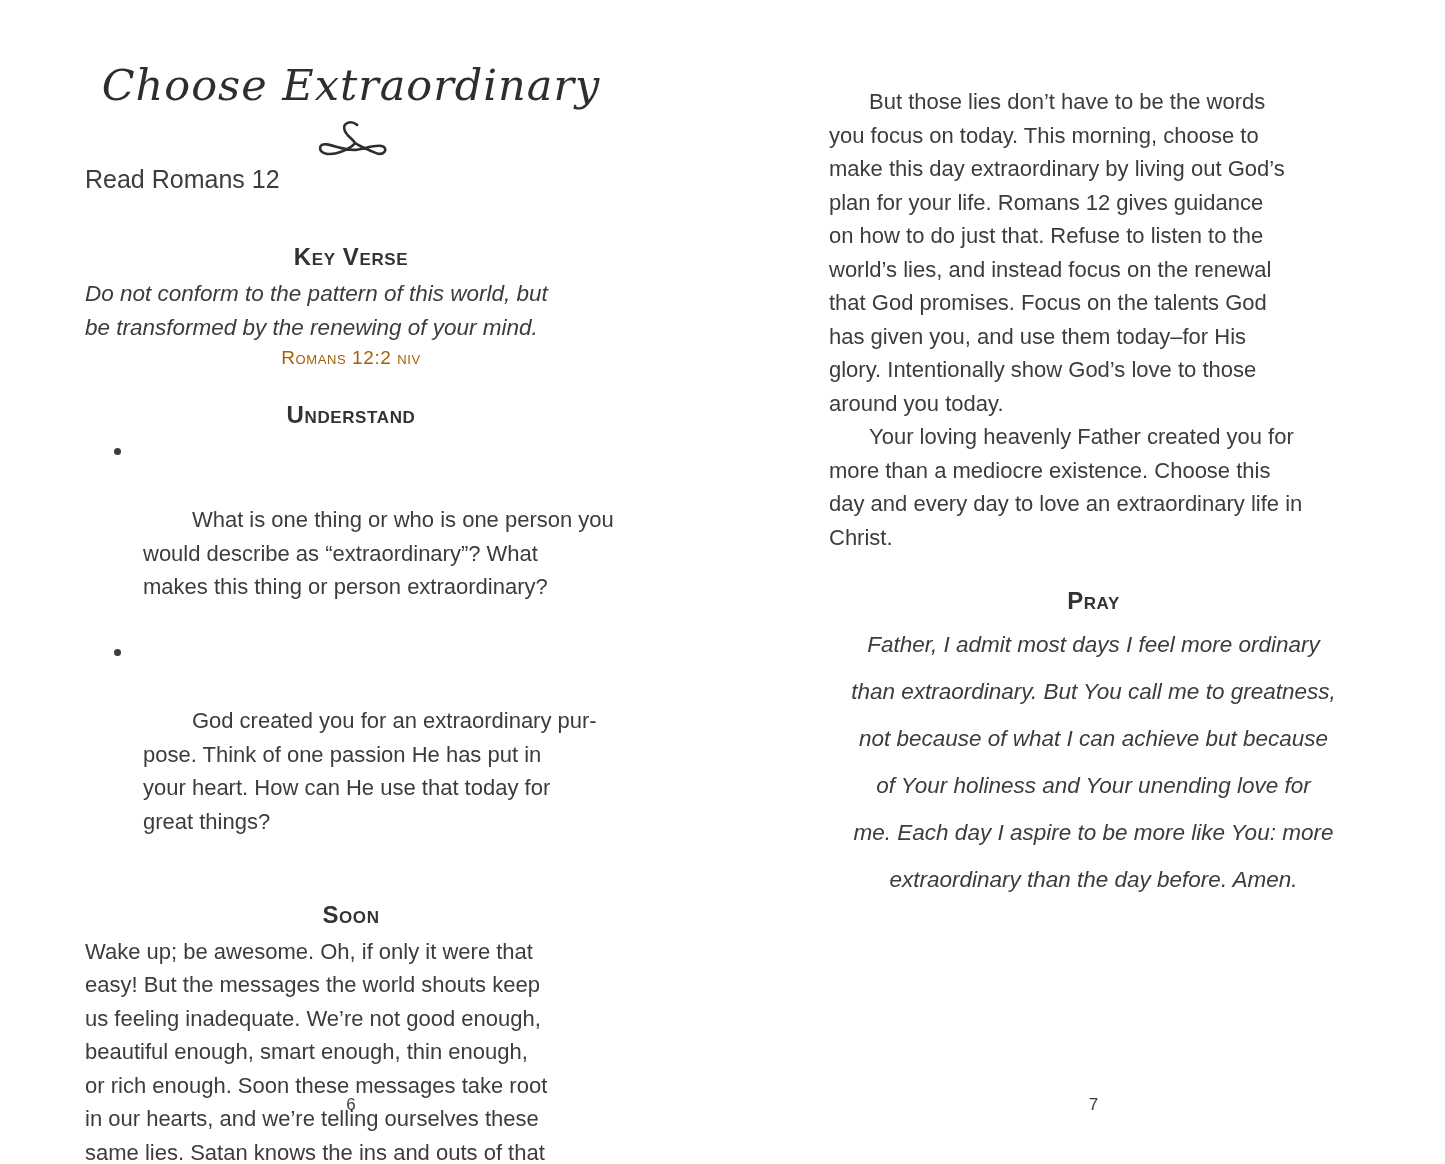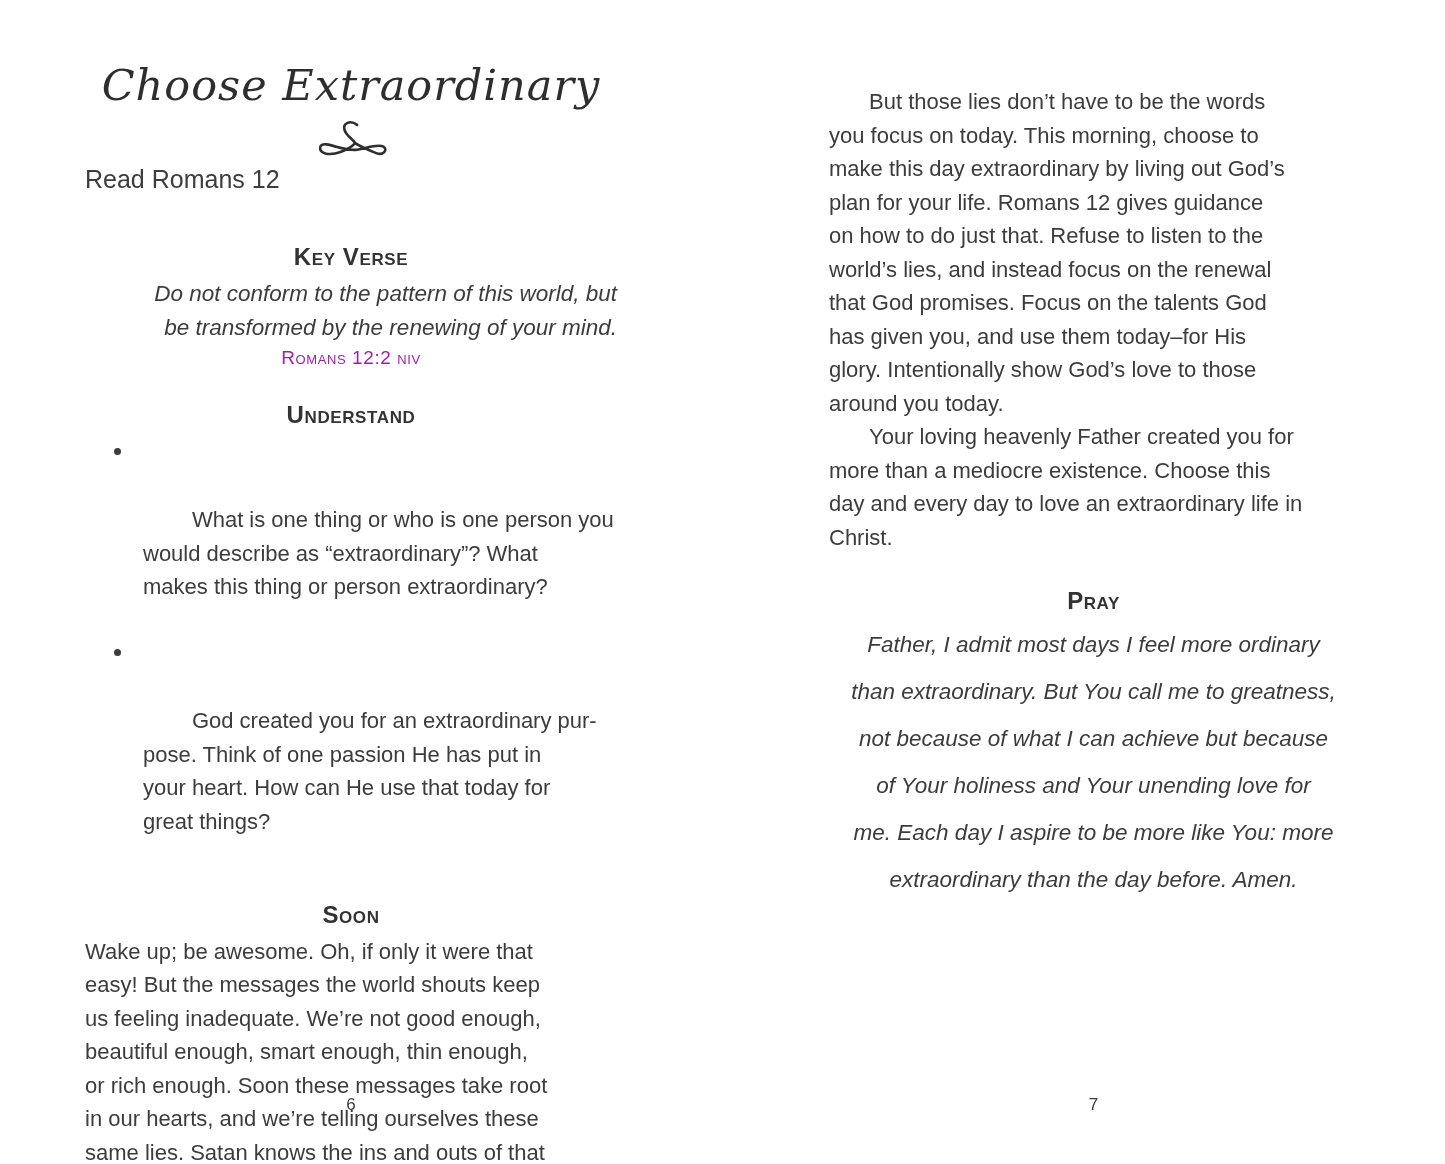--- a/index.html
+++ b/index.html
@@ -58,35 +58,35 @@
     letter-spacing: 0.6px;
     color: #333333;
   }
   .h-keyverse   { margin-top: 49px; }
   .h-understand { margin-top: 32px; }
   .h-apply      { margin-top: 29px; }
   .h-pray       { margin-top: 33px; }
 
   .verse-text {
     margin-top: 6px;
-    text-align: right;
+    text-align: left;
     font-style: italic;
     font-size: 22.5px;
     line-height: 33.5px;
     white-space: pre;
     color: #3c3c3c;
   }
 
   .verse-ref {
     margin-top: 3px;
     text-align: center;
     font-variant: small-caps;
     font-size: 19px;
     letter-spacing: 0.6px;
-    color: #a21caf;
+    color: #a16207;
   }
 
   .bullet-list {
     margin-top: 7px;
     list-style: none;
   }
   .bullet-list li {
     position: relative;
     padding-left: 58px;
     font-size: 22px;

